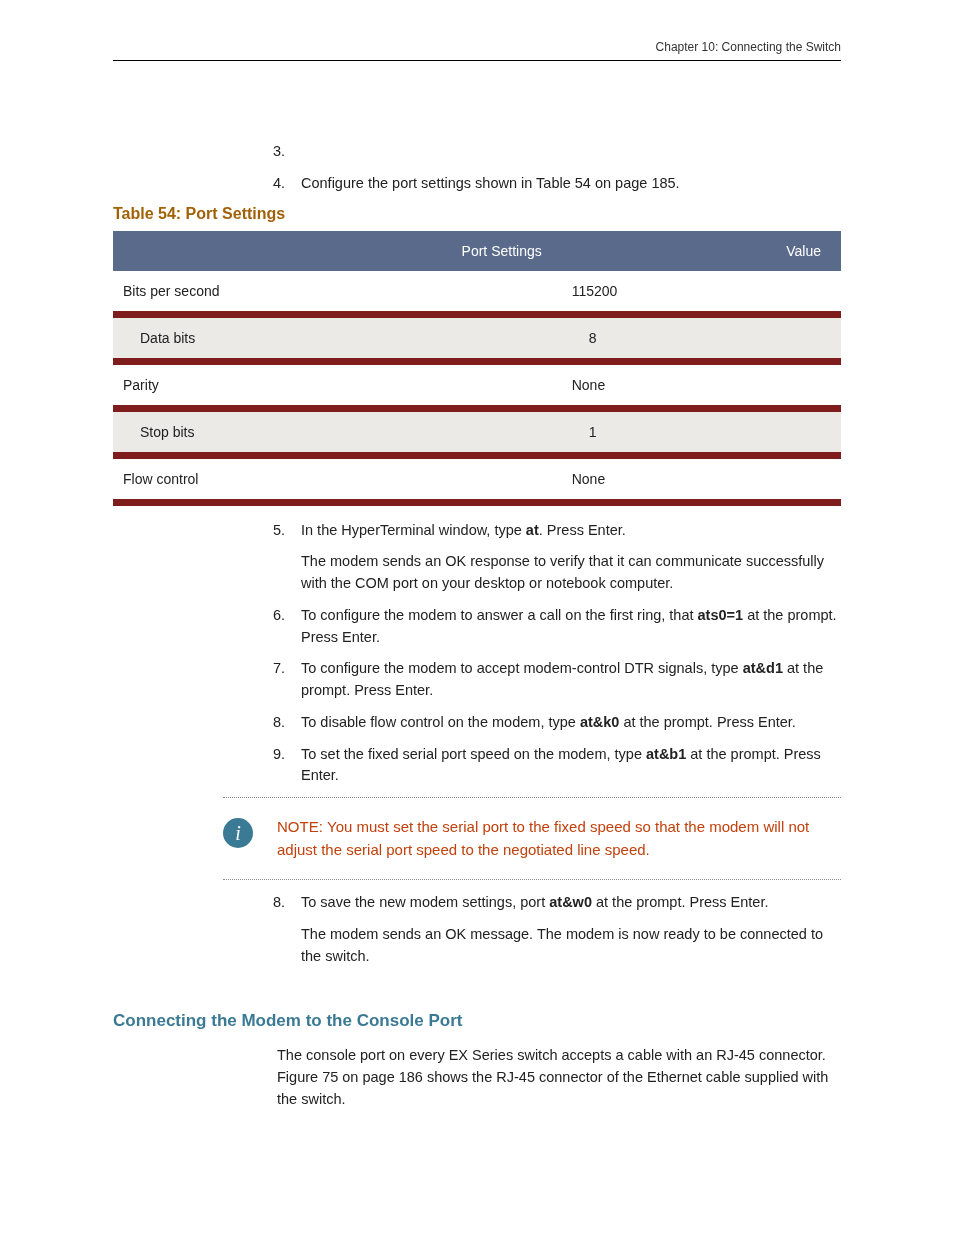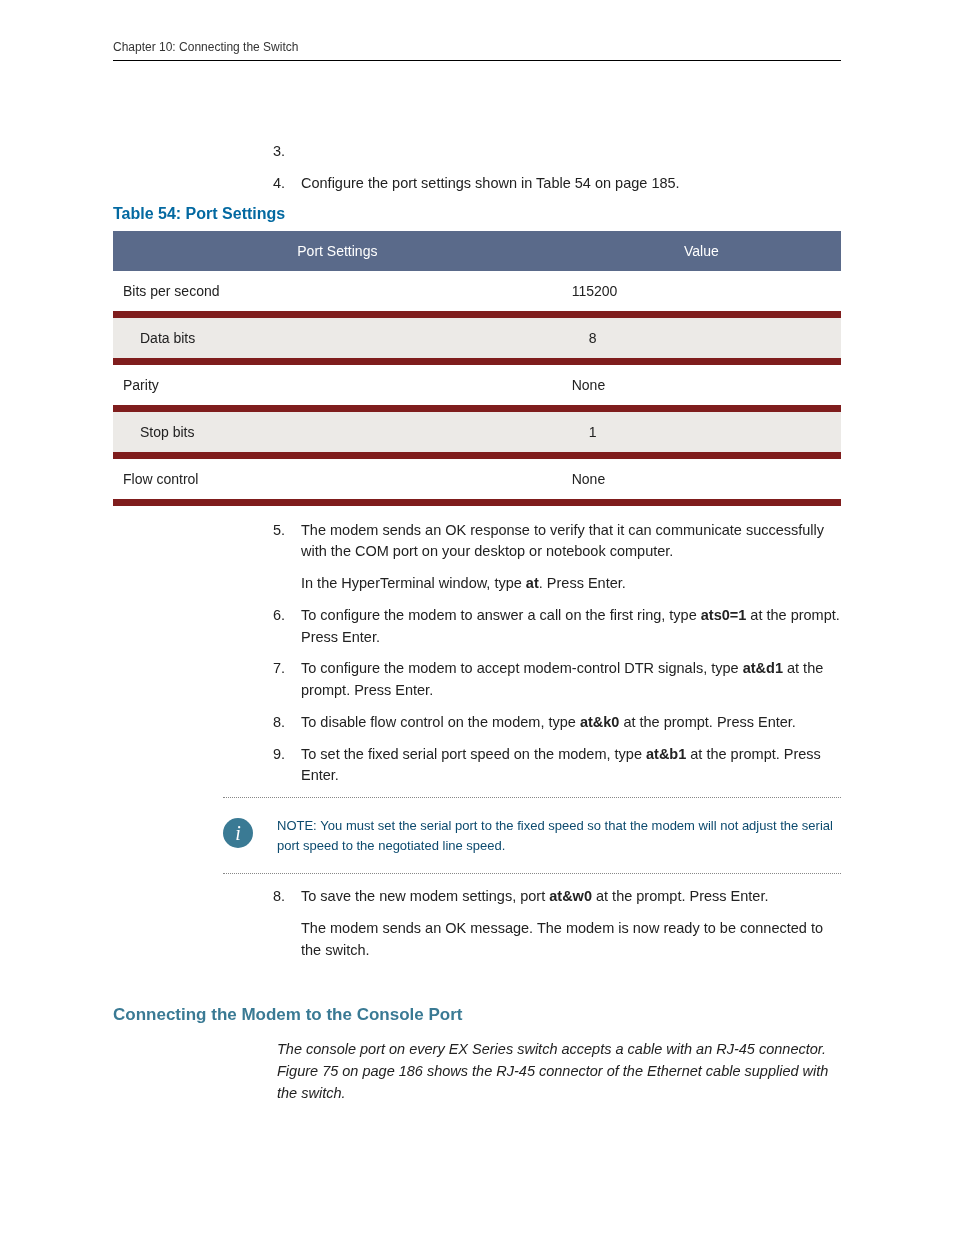--- a/index.html
+++ b/index.html
@@ -8,21 +8,21 @@
     font-family: Arial, Helvetica, sans-serif;
     color: #222;
     background: #fff;
     width: 954px;
   }
   .page {
     padding: 40px 113px 30px 113px;
   }
   .header-bar {
     font-size: 12px;
-    text-align: left;
+    text-align: right;
     color: #333;
     padding-bottom: 6px;
     border-bottom: 1.5px solid #000;
     margin-bottom: 80px;
   }
   .ol-block {
     margin-bottom: 10px;
   }
   .ol-item {
     display: flex;
@@ -40,33 +40,33 @@
   }
   .ol-item .body > div {
     margin-bottom: 10px;
   }
   .ol-item .body > div:last-child {
     margin-bottom: 0;
   }
   .table-caption {
     font-weight: 600;
     font-size: 16px;
-    color: #0369a1;
+    color: #a16207;
     margin-bottom: 8px;
   }
   table.port {
     width: 100%;
     border-collapse: collapse;
     font-size: 14px;
     margin-bottom: 14px;
   }
   table.port th {
     background: #5a6a8a;
     color: #fff;
-    text-align: center;
+    text-align: right;
     font-weight: 400;
     padding: 12px 20px;
   }
   table.port td {
     padding: 12px 10px;
     border-bottom: 7px solid #7f1d1d;
   }
   table.port tr.alt td {
     background: #eceae7;
     padding-left: 27px;
@@ -92,36 +92,35 @@
     font-family: Georgia, serif;
     font-size: 20px;
     display: flex;
     align-items: center;
     justify-content: center;
     flex-shrink: 0;
     margin-right: 24px;
     margin-top: 2px;
   }
   .note-text {
-    color: #0c4a6e;
-    font-size: 13px;
+    color: #c2410c;
+    font-size: 15px;
     line-height: 1.5;
   }
   h2.section {
     color: #3a7a94;
     font-size: 17px;
     font-weight: 600;
     margin: 44px 0 14px 0;
   }
   .section-para {
     font-size: 14.5px;
     line-height: 1.5;
     padding-left: 164px;
     margin-bottom: 1px;
-    font-style: italic;
   }
 </style>
 </head>
 <body>
 
 <div class="page">
 
   <div class="header-bar">Chapter 10: Connecting the Switch</div>
 
   <div class="ol-block">
@@ -163,28 +162,28 @@
           <td>Flow control</td>
           <td>None</td>
         </tr>
     </tbody>
   </table>
 
   <div class="ol-block">
     <div class="ol-item">
       <div class="num">5.</div>
       <div class="body">
+        <div><span>In the HyperTerminal window, type </span><span class="bold">at</span><span>. Press Enter.</span></div>
         <div>The modem sends an OK response to verify that it can communicate successfully with the COM port on your desktop or notebook computer.</div>
-        <div><span>In the HyperTerminal window, type </span><span class="bold">at</span><span>. Press Enter.</span></div>
       </div>
     </div>
     <div class="ol-item">
       <div class="num">6.</div>
       <div class="body">
-          <div><span>To configure the modem to answer a call on the first ring, type </span><span class="bold">ats0=1</span><span> at the prompt. Press Enter.</span></div>
+          <div><span>To configure the modem to answer a call on the first ring, that </span><span class="bold">ats0=1</span><span> at the prompt. Press Enter.</span></div>
         </div>
     </div>
     <div class="ol-item">
       <div class="num">7.</div>
       <div class="body">
           <div><span>To configure the modem to accept modem-control DTR signals, type </span><span class="bold">at&amp;d1</span><span> at the prompt. Press Enter.</span></div>
         </div>
     </div>
     <div class="ol-item">
       <div class="num">8.</div>

